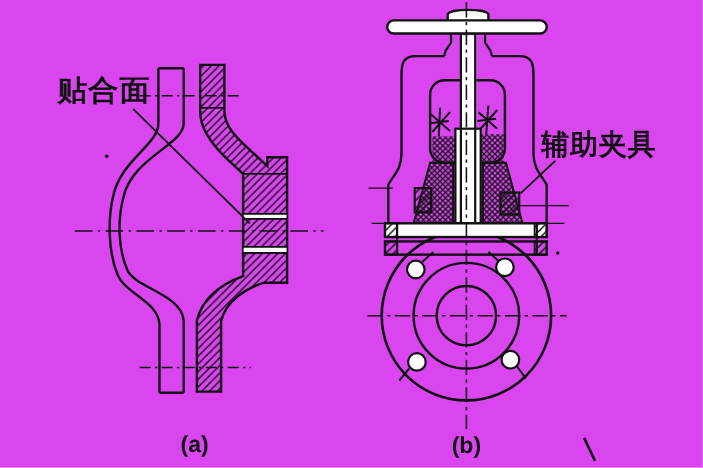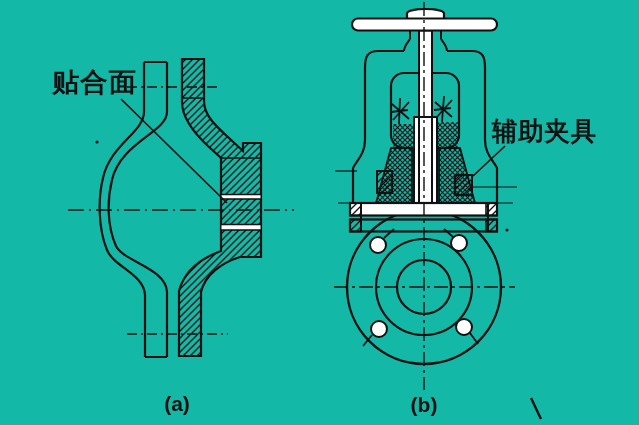--- a/index.html
+++ b/index.html
@@ -1,20 +1,20 @@
 <!DOCTYPE html>
 <html><head>
 <meta charset="utf-8">
 <style>
   html,body{margin:0;padding:0;}
   body{
     width:639px;height:425px;background:#ffffff;overflow:hidden;
     font-family:"Liberation Sans","DejaVu Sans",sans-serif;
   }
-  .stage{position:relative;width:639px;height:425px;background:#14b8a6;}
+  .stage{position:relative;width:639px;height:425px;background:#d946ef;}
   svg{display:block;}
   .cjk-label{font-weight:bold;font-size:26px;fill:#111;letter-spacing:1px;}
   .caption{font-weight:bold;font-size:21px;fill:#111;}
 </style>
 </head>
 <body>
 
 <div class="stage">
 <svg width="639" height="425" viewBox="0 0 639 425" role="img">
   <defs>

